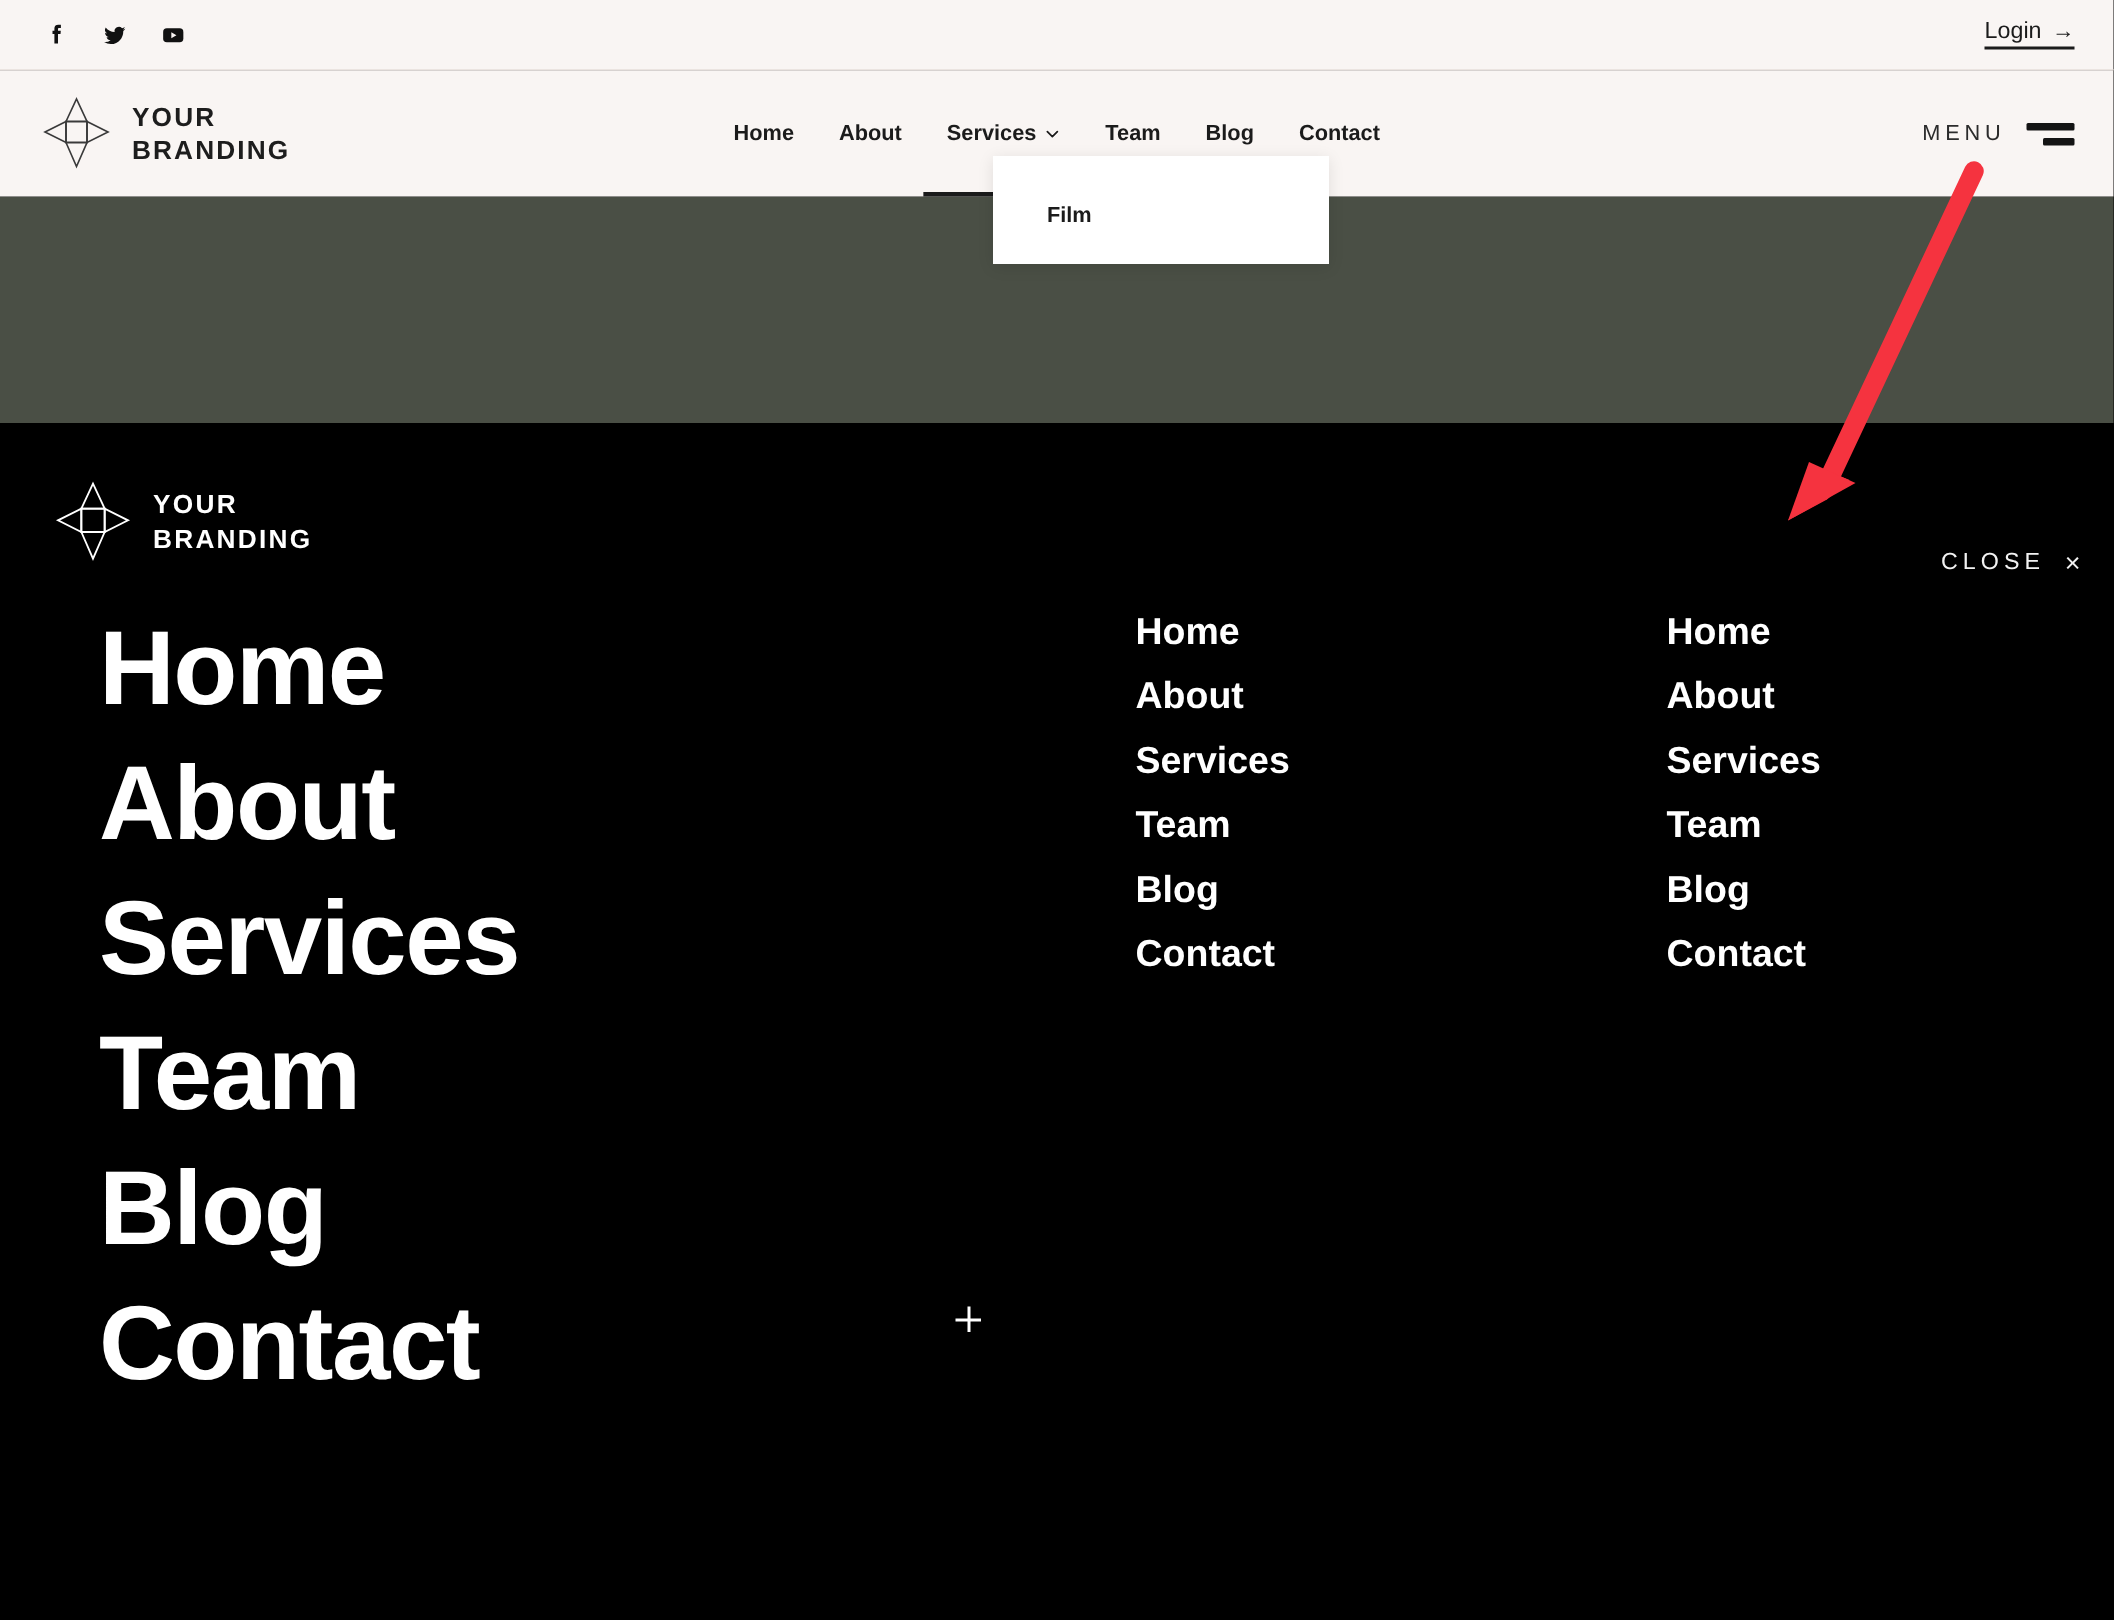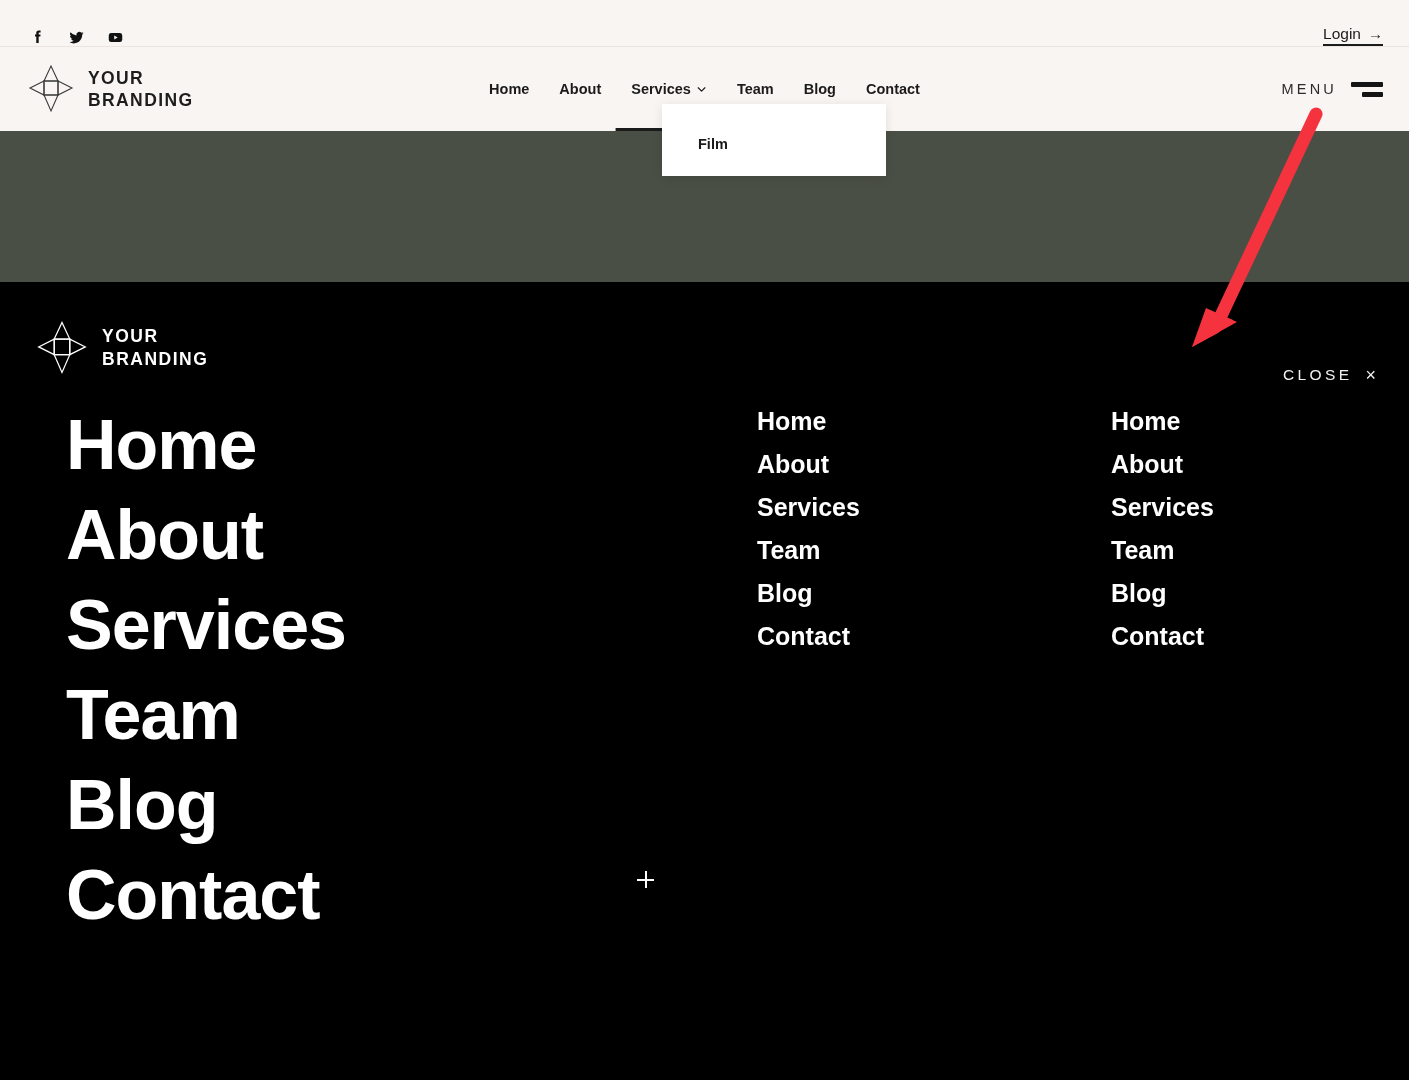--- a/index.html
+++ b/index.html
@@ -22,21 +22,21 @@
     position: absolute;
     inset: 0;
     background: #000000;
   }
 
   .topbar {
     height: 47px;
     background: #F9F5F3;
     border-bottom: 1px solid #EBE4E0;
     display: flex;
-    align-items: flex-end;
+    align-items: center;
     padding: 0 26px 0 28px;
     box-sizing: border-box;
     position: relative;
     z-index: 2;
   }
   .social {
     display: flex;
     align-items: center;
     gap: 21px;
   }
@@ -195,21 +195,21 @@
     font-size: 17.5px;
     font-weight: 700;
     letter-spacing: 1.5px;
     line-height: 1.3;
     color: #ffffff;
   }
   .ov-brand-text span { display: block; }
 
   .ov-close {
     position: absolute;
-    right: 33px;
+    right: 22px;
     top: 84px;
     display: flex;
     align-items: center;
     gap: 13px;
     color: #f2f2f2;
     cursor: pointer;
   }
   .ov-close .ctext { font-size: 15.5px; letter-spacing: 3.4px; font-weight: 400; }
   .ov-close .cx { font-size: 18px; line-height: 1; font-weight: 300; }
 

